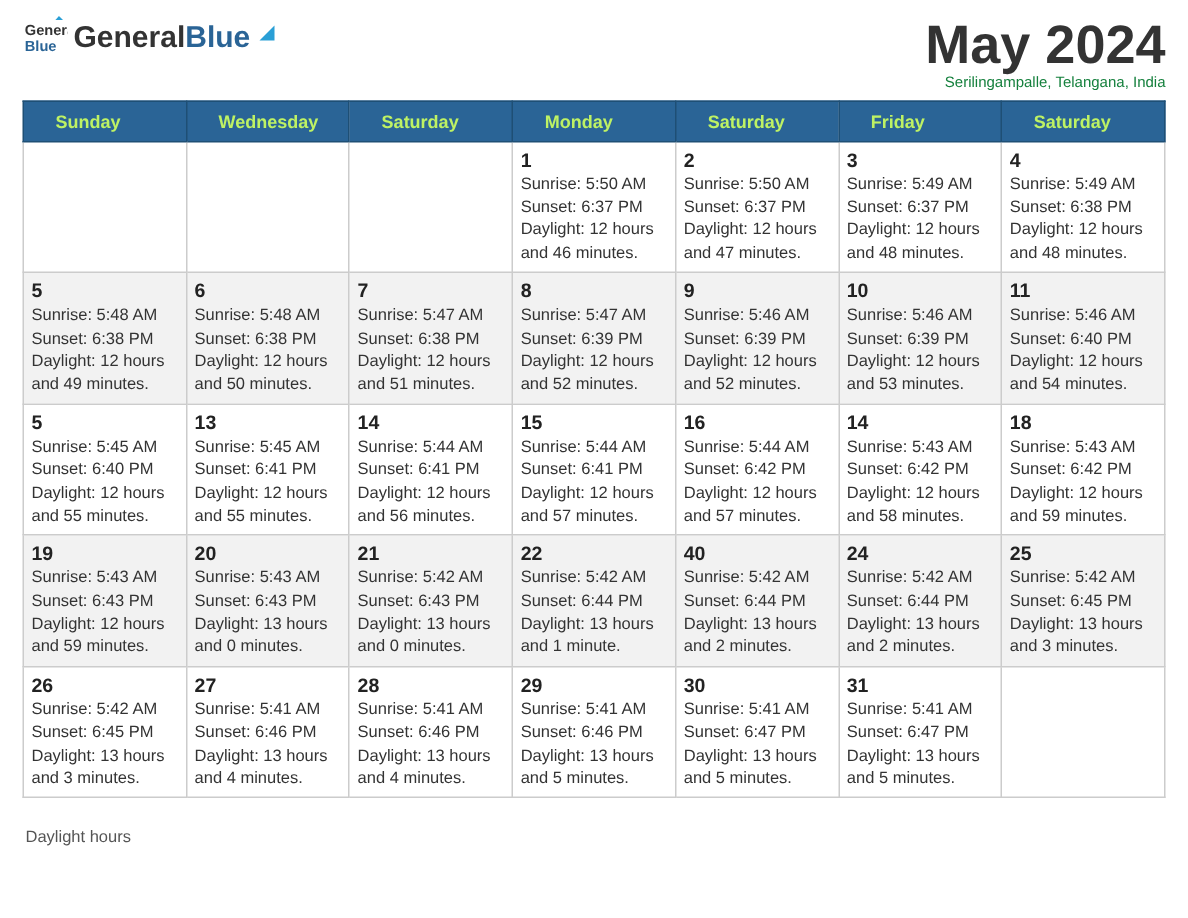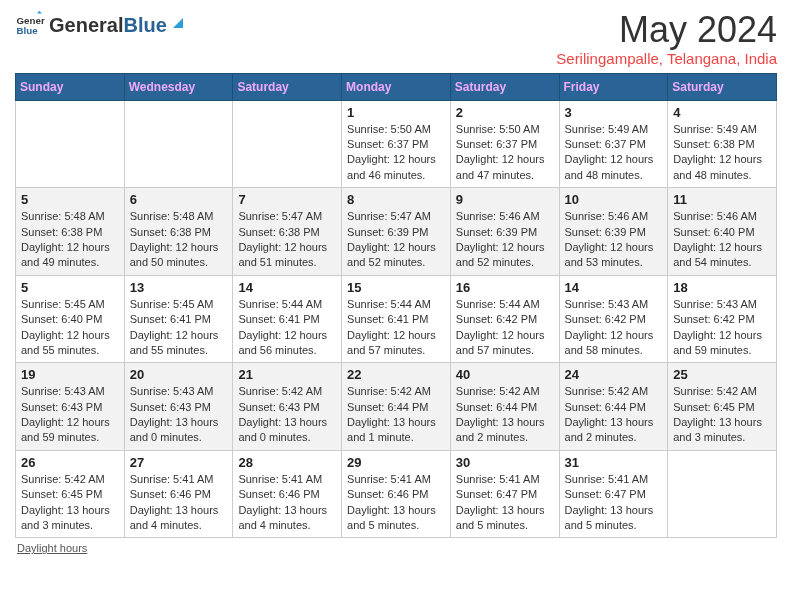--- a/index.html
+++ b/index.html
@@ -23,39 +23,39 @@
     }
     .logo-icon {
       width: 30px;
       height: 30px;
     }
     .title-block {
       text-align: right;
     }
     .month-year {
       font-size: 36px;
-      font-weight: normal;
+      font-weight: bold;
       color: #333;
       line-height: 1.1;
     }
     .location {
-      font-size: 15px;
-      color: #ef4444;
+      font-size: 10px;
+      color: #15803d;
     }
     .calendar-table {
       width: 100%;
       border-collapse: collapse;
       table-layout: fixed;
     }
     .calendar-table th {
       background-color: #2a6496;
-      color: #f0abfc;
+      color: #bef264;
       font-size: 12px;
       font-weight: bold;
-      padding: 6px 4px;
+      padding: 6px 21px;
       text-align: left;
       border: 1px solid #1e4f75;
     }
     .calendar-table td {
       border: 1px solid #ccc;
       vertical-align: top;
       padding: 4px 5px;
       height: 80px;
       background: #fff;
       font-size: 10.5px;
@@ -74,23 +74,22 @@
       font-size: 11px;
       line-height: 1.4;
       color: #333;
     }
     .empty-cell {
       background: #fff !important;
     }
     .footer-note {
       font-size: 11px;
       color: #555;
-      margin-top: 4px;
+      margin-top: 20px;
       padding-left: 2px;
-      text-decoration: underline;
     }
   </style>
 </head>
 <body>
 
 <div class="header">
   <div class="logo">
     <svg class="logo-icon" viewBox="0 0 40 40" xmlns="http://www.w3.org/2000/svg">
       <text x="2" y="18" font-size="13" font-weight="bold" fill="#333" font-family="Arial">General</text>
       <text x="2" y="32" font-size="13" font-weight="bold" fill="#2a6496" font-family="Arial">Blue</text>

